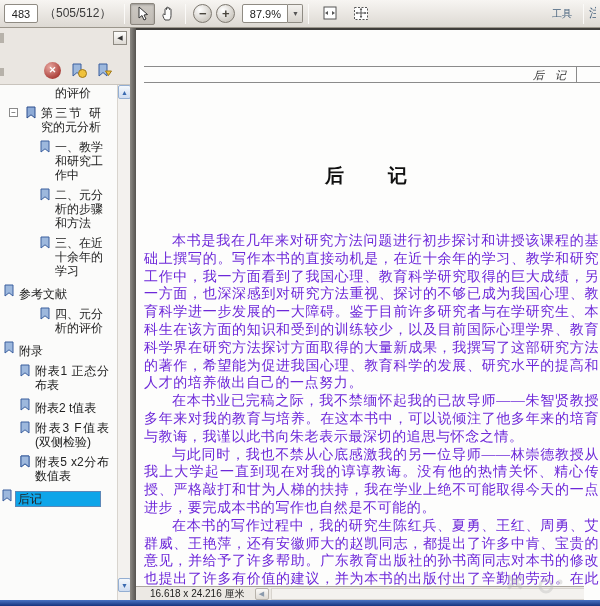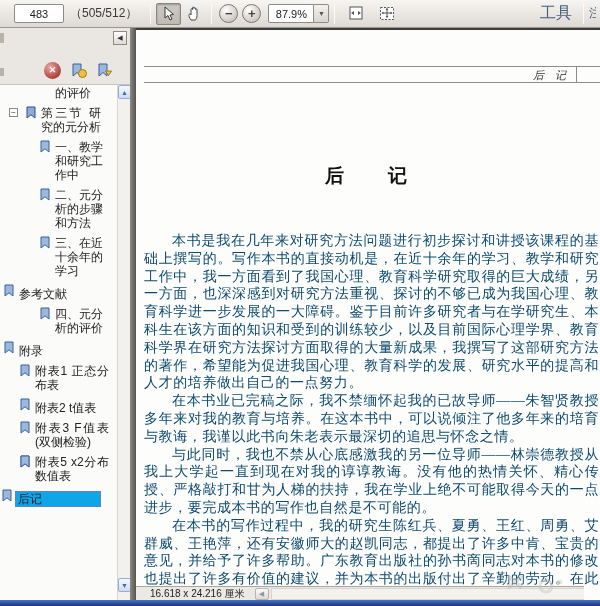--- a/index.html
+++ b/index.html
@@ -4,33 +4,33 @@
 <style>
   * { margin:0; padding:0; box-sizing:border-box; }
   html,body { width:600px; height:606px; overflow:hidden; font-family:"Liberation Sans",sans-serif; background:#ece9e4; }
   #app { position:relative; width:600px; height:606px; background:#ece9e4; }
 
   
   #toolbar { position:absolute; left:0; top:0; width:600px; height:28px;
     background:linear-gradient(#f7f5f2,#ddd9d3); border-bottom:1px solid #9b968c;
     display:flex; align-items:center; padding:0 4px; }
   .tb-sep { width:1px; height:20px; background:#b5b0a8; border-right:1px solid #fbfaf8; margin:0 5px; }
-  #page-input { width:50px; height:19px; border:1px solid #8f8b83; background:#fff; font-size:11px; text-align:center; color:#222; border-radius:2px;margin-left:10px; }
+  #page-input { width:34px; height:19px; border:1px solid #8f8b83; background:#fff; font-size:11px; text-align:center; color:#222; border-radius:2px; }
   #page-indicator { font-size:12px; color:#3a3a3a; margin:0 8px 0 6px; white-space:nowrap; }
   .tool-btn { width:25px; height:22px; display:flex; align-items:center; justify-content:center; border:1px solid transparent; border-radius:2px; }
   .tool-btn.pressed { background:linear-gradient(#cdc9c3,#c0bbb4); border:1px solid #8a857d; box-shadow:inset 0 1px 2px rgba(0,0,0,.25); }
   .round-btn { width:19px; height:19px; border-radius:50%; border:1px solid #7d7независ870; border:1px solid #7d7870;
     background:radial-gradient(circle at 35% 30%, #ffffff, #cfcbc4 70%); display:flex; align-items:center; justify-content:center;
     font-size:13px; font-weight:bold; color:#4a463f; margin:0 2px; line-height:1; }
   #zoom-box { width:46px; height:19px; border:1px solid #8f8b83; background:#fff; font-size:11px; color:#222;
     display:flex; align-items:center; justify-content:center; margin-left:5px; border-radius:2px 0 0 2px; }
   #zoom-drop { width:15px; height:19px; border:1px solid #8f8b83; border-left:none; background:linear-gradient(#f4f2ef,#d8d4ce);
     display:flex; align-items:center; justify-content:center; font-size:7px; color:#555; border-radius:0 2px 2px 0; }
   #tb-right { margin-left:auto; display:flex; align-items:center; }
-  #tools-label { font-size:16px; color:#44607c; margin-right:6px; }
+  #tools-label { font-size:10px; color:#44607c; margin-right:6px; }
   #tools-partial { font-size:12px; color:#44607c; width:7px; overflow:hidden; white-space:nowrap; }
   .fit-icon { margin:0 3px; }
 
   
   #sidebar { position:absolute; left:0; top:28px; width:130px; bottom:6px; background:#eae6e1; }
   #sb-header { position:relative; height:57px; border-bottom:1px solid #c9c4bd; }
   #collapse-btn { position:absolute; right:3px; top:3px; width:14px; height:14px; border:1px solid #8f8b83;
     background:linear-gradient(#fdfdfc,#dedad4); font-size:7px; color:#333; display:flex; align-items:center; justify-content:center; }
   .edge-frag { position:absolute; left:0; background:#b7b2aa; }
   #sb-toolbar { position:absolute; left:0; right:0; bottom:4px; height:20px; display:flex; align-items:center; }
@@ -67,21 +67,21 @@
   #docpane { position:absolute; left:136px; top:28px; right:0; bottom:6px; background:#fdfdfc; border-top:2px solid #3f3d3a; }
   #page { position:absolute; left:0; top:0; right:0; bottom:14px; background:#fdfdfc; overflow:hidden;
     font-family:"Liberation Serif","DejaVu Serif",serif; color:#141414; }
   #running-header { position:absolute; left:8px; right:0; top:36px; height:17px;
     border-top:1px solid #8b8b8b; border-bottom:1px solid #8b8b8b; }
   #rh-text { position:absolute; right:34px; top:1px; font-size:11px; color:#333; font-style:italic; }
   #rh-vline { position:absolute; right:23px; top:0; bottom:0; width:1px; background:#8b8b8b; }
   #doc-title { position:absolute; left:8px; right:10px; top:133px; text-align:center;
     font-size:19px; font-weight:bold; letter-spacing:2px; color:#111; }
   #doc-body { position:absolute; left:8px; right:1px; top:202px; }
-  #doc-body p { font-size:14px; line-height:17.8px; letter-spacing:0.6px; text-align:justify; text-indent:2em; color:#0c4a6e; }
+  #doc-body p { font-size:14px; line-height:17.8px; letter-spacing:0.6px; text-align:justify; text-indent:2em; color:#6d28d9; }
 
   
   #watermark { position:absolute; right:28px; bottom:2px; opacity:.45; }
 
   
   #hscroll { position:absolute; left:0; right:16px; bottom:0; height:14px; background:#ece9e4; border-top:1px solid #aaa59d;
     display:flex; align-items:center; }
   #dims { font-size:10px; color:#222; padding:0 10px 0 14px; white-space:nowrap; font-family:"Liberation Sans",sans-serif; }
   #h-left { width:14px; height:12px; border:1px solid #b8b3ab; background:linear-gradient(#fbfaf8,#dedad4);
     color:#8a9aac; font-size:7px; display:flex; align-items:center; justify-content:center; border-radius:2px; }

